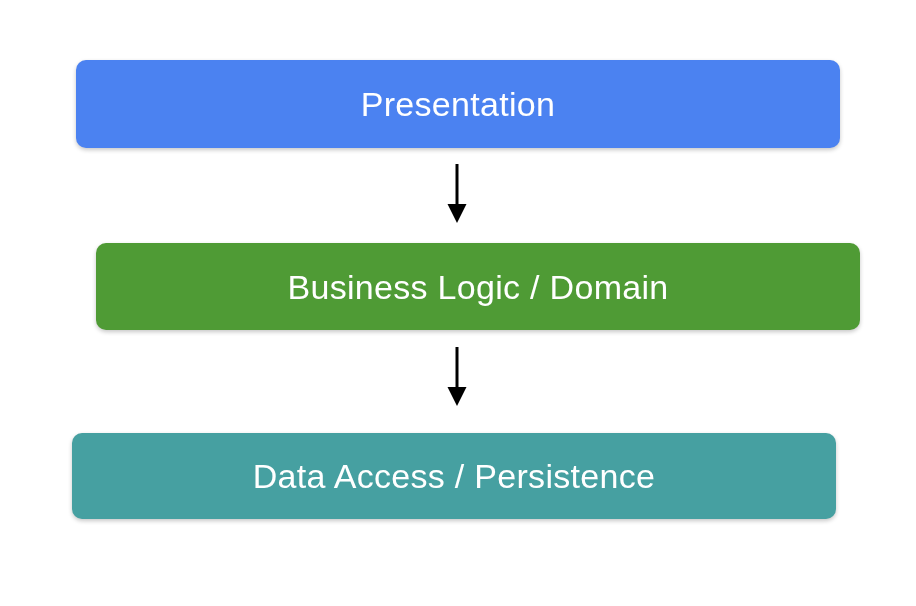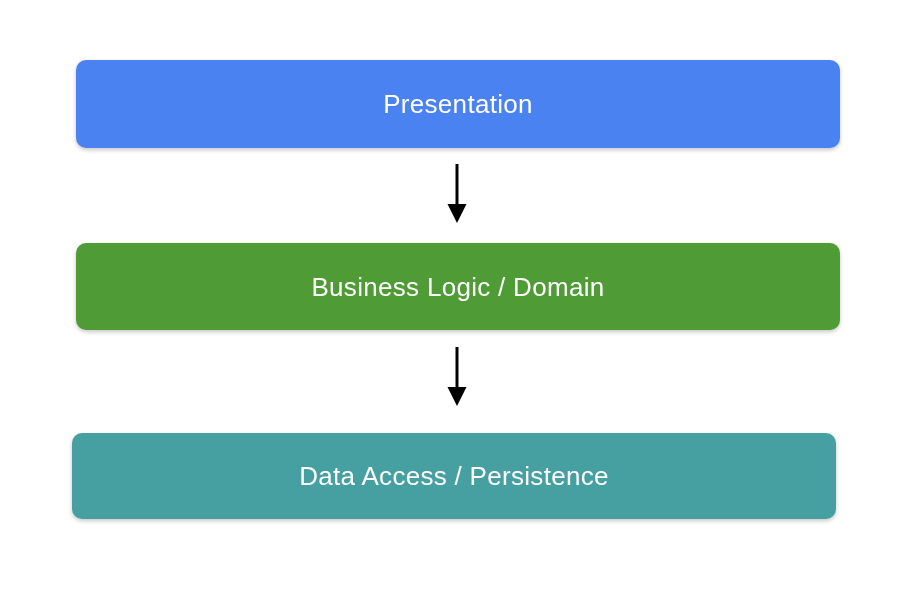--- a/index.html
+++ b/index.html
@@ -19,21 +19,21 @@
     width: 764px;
     height: 88px;
     border-radius: 10px;
     display: flex;
     align-items: center;
     justify-content: center;
     box-shadow: 0 2px 4px rgba(0,0,0,0.22);
   }
   .layer-label {
     color: #ffffff;
-    font-size: 26px;
+    font-size: 34px;
     font-weight: 400;
     letter-spacing: 0.3px;
     line-height: 1;
   }
   #layer-presentation { top: 60px; }
   #layer-business     { top: 243px; height: 87px; }
   #layer-data         { top: 427px; left: 72px; height: 86px; }
   .down-arrow {
     position: absolute;
     left: 444px;
@@ -50,21 +50,21 @@
 
   <div class="layer-box" id="layer-presentation" style="background-color: rgb(75, 130, 241);">
     <span class="layer-label">Presentation</span>
   </div>
 
   <svg class="down-arrow" id="arrow-1" viewBox="0 0 26 60">
     <line x1="13" y1="1" x2="13" y2="44" stroke-width="3" stroke="#000000"></line>
     <polygon points="3.5,41 22.5,41 13,60" fill="#000000"></polygon>
   </svg>
 
-  <div class="layer-box" id="layer-business" style="background-color: rgb(79, 155, 53);">
+  <div class="layer-box" id="layer-business" style="background-color: rgb(79, 155, 53); margin-left: 20px;">
     <span class="layer-label">Business Logic / Domain</span>
   </div>
 
   <svg class="down-arrow" id="arrow-2" viewBox="0 0 26 60">
     <line x1="13" y1="1" x2="13" y2="44" stroke-width="3" stroke="#000000"></line>
     <polygon points="3.5,41 22.5,41 13,60" fill="#000000"></polygon>
   </svg>
 
   <div class="layer-box" id="layer-data" style="background-color: rgb(70, 160, 161); margin-top: 6px;">
     <span class="layer-label">Data Access / Persistence</span>

